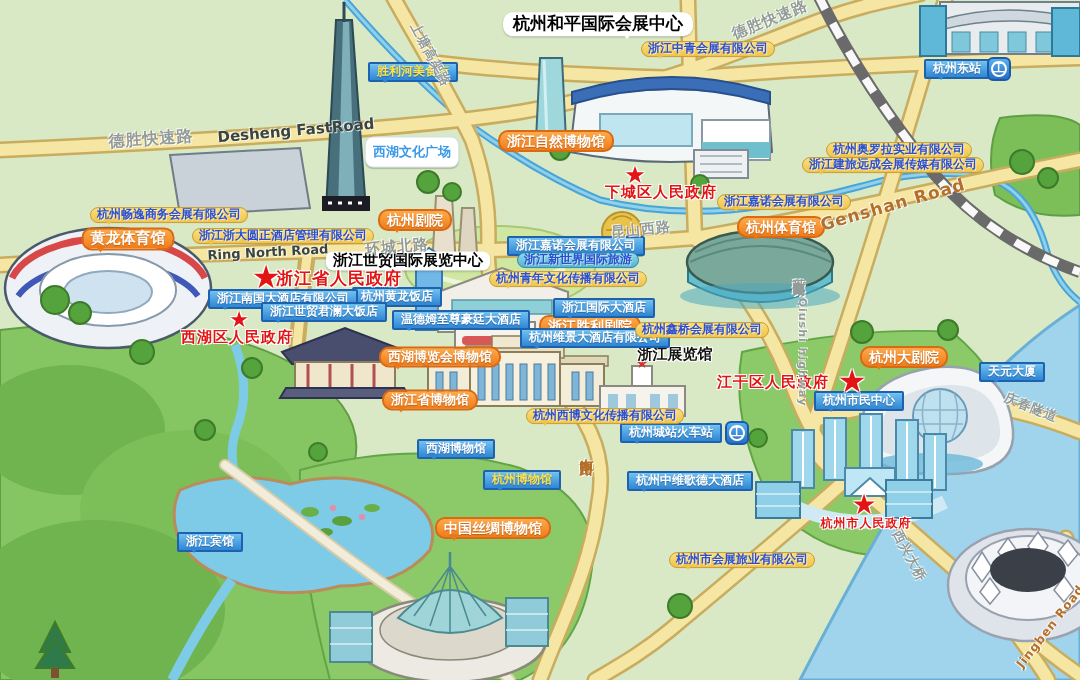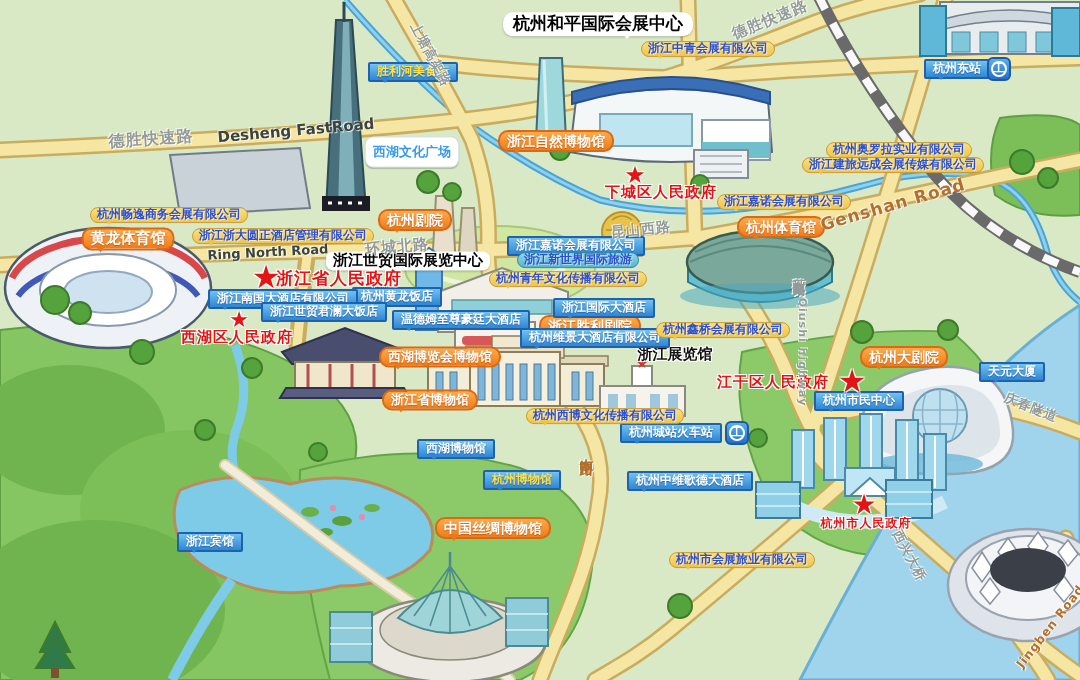--- a/index.html
+++ b/index.html
@@ -391,21 +391,21 @@
       <div class="map-label blue" style="left: 210px; top: 542px;">浙江宾馆</div>
       <div class="map-label blue-yellow" style="left: 413px; top: 72px;">胜利河美食街</div>
       <div class="map-label whiteblue" style="left: 412px; top: 152px;">西湖文化广场</div>
       <div class="map-label yellow" style="left: 708px; top: 49px;">浙江中青会展有限公司</div>
       <div class="map-label yellow" style="left: 899px; top: 150px;">杭州奥罗拉实业有限公司</div>
       <div class="map-label yellow" style="left: 893px; top: 165px;">浙江建旅远成会展传媒有限公司</div>
       <div class="map-label yellow" style="left: 784px; top: 202px;">浙江嘉诺会展有限公司</div>
       <div class="map-label yellow" style="left: 169px; top: 215px;">杭州畅逸商务会展有限公司</div>
       <div class="map-label yellow" style="left: 283px; top: 236px;">浙江浙大圆正酒店管理有限公司</div>
       <div class="map-label yellow" style="left: 568px; top: 279px;">杭州青年文化传播有限公司</div>
-      <div class="map-label yellow" style="left: 723px; top: 330px;">杭州鑫桥会展有限公司</div>
+      <div class="map-label yellow" style="left: 702px; top: 330px;">杭州鑫桥会展有限公司</div>
       <div class="map-label yellow" style="left: 605px; top: 416px;">杭州西博文化传播有限公司</div>
       <div class="map-label yellow" style="left: 742px; top: 560px;">杭州市会展旅业有限公司</div>
       <div class="map-label teal" style="left: 578px; top: 260px;">浙江新世界国际旅游</div>
       <div class="map-label gov" style="left: 661px; top: 193px; font-size: 15px;">下城区人民政府</div>
       <div class="map-label star" style="left: 635px; top: 175px; font-size: 24px;">★</div>
       <div class="map-label gov" style="left: 339px; top: 279px; font-size: 17px;">浙江省人民政府</div>
       <div class="map-label star" style="left: 266px; top: 277px; font-size: 32px;">★</div>
       <div class="map-label gov" style="left: 237px; top: 338px; font-size: 15px;">西湖区人民政府</div>
       <div class="map-label star" style="left: 239px; top: 320px; font-size: 22px;">★</div>
       <div class="map-label gov" style="left: 773px; top: 383px; font-size: 15px;">江干区人民政府</div>

